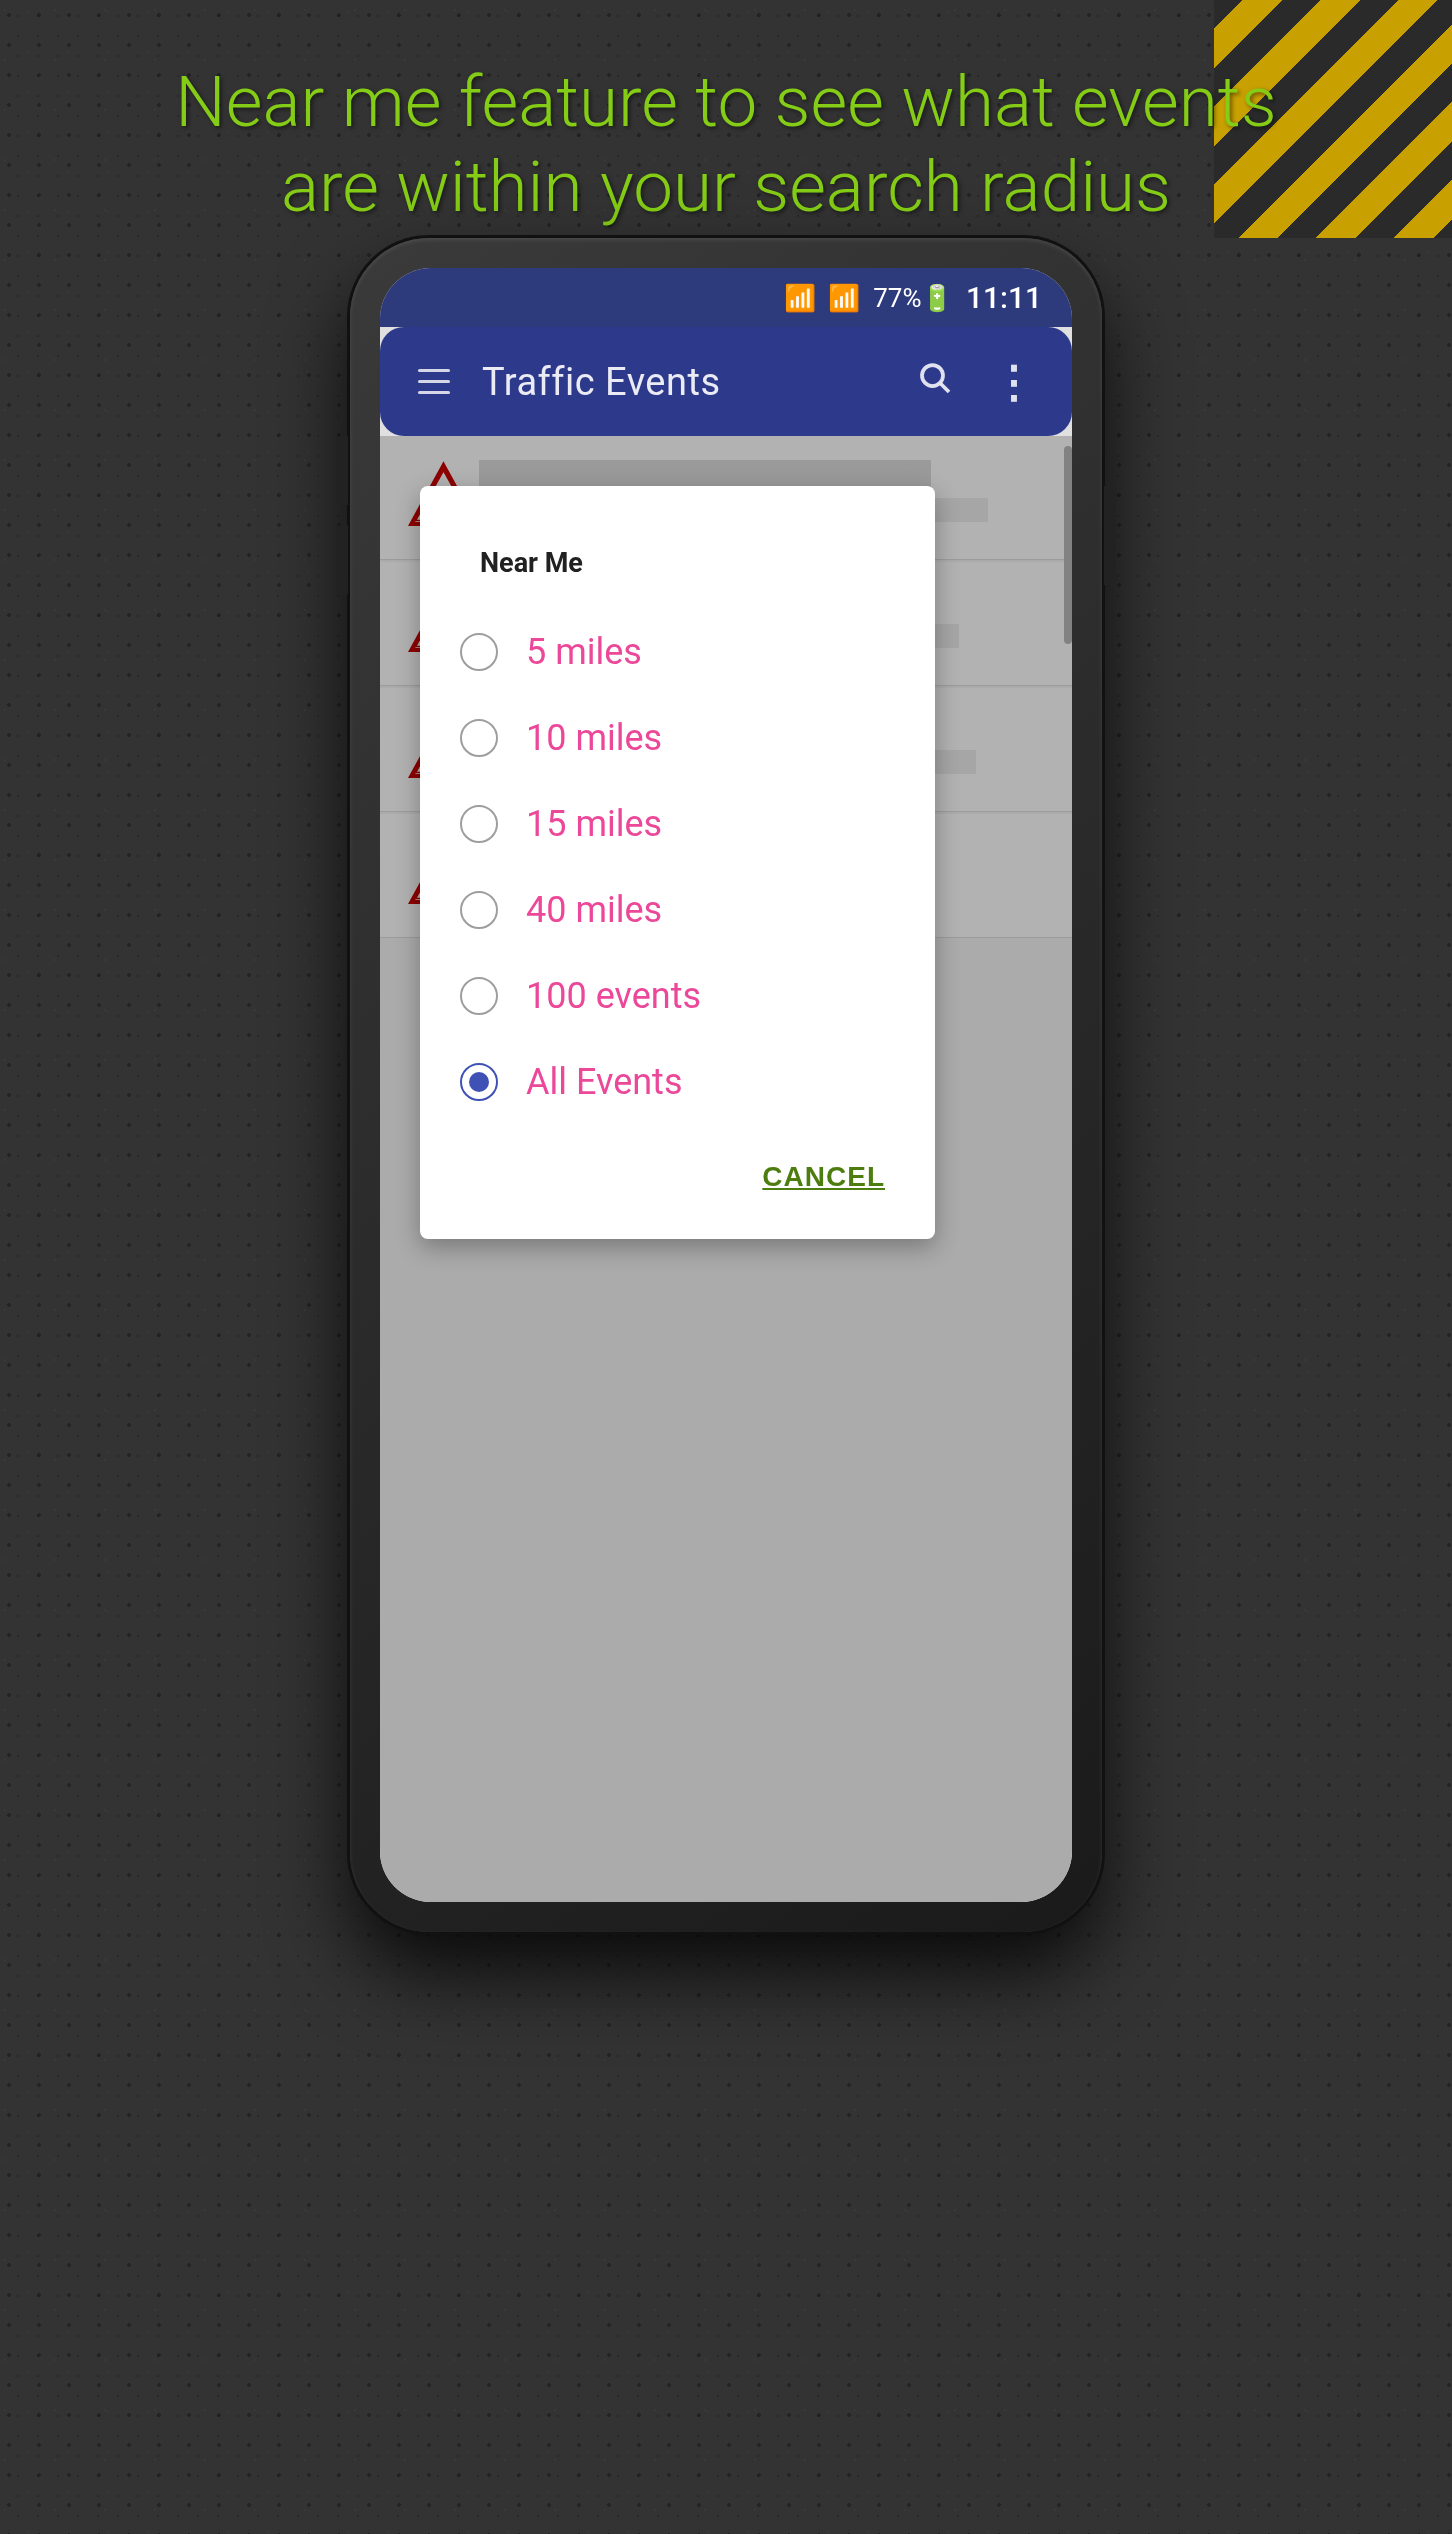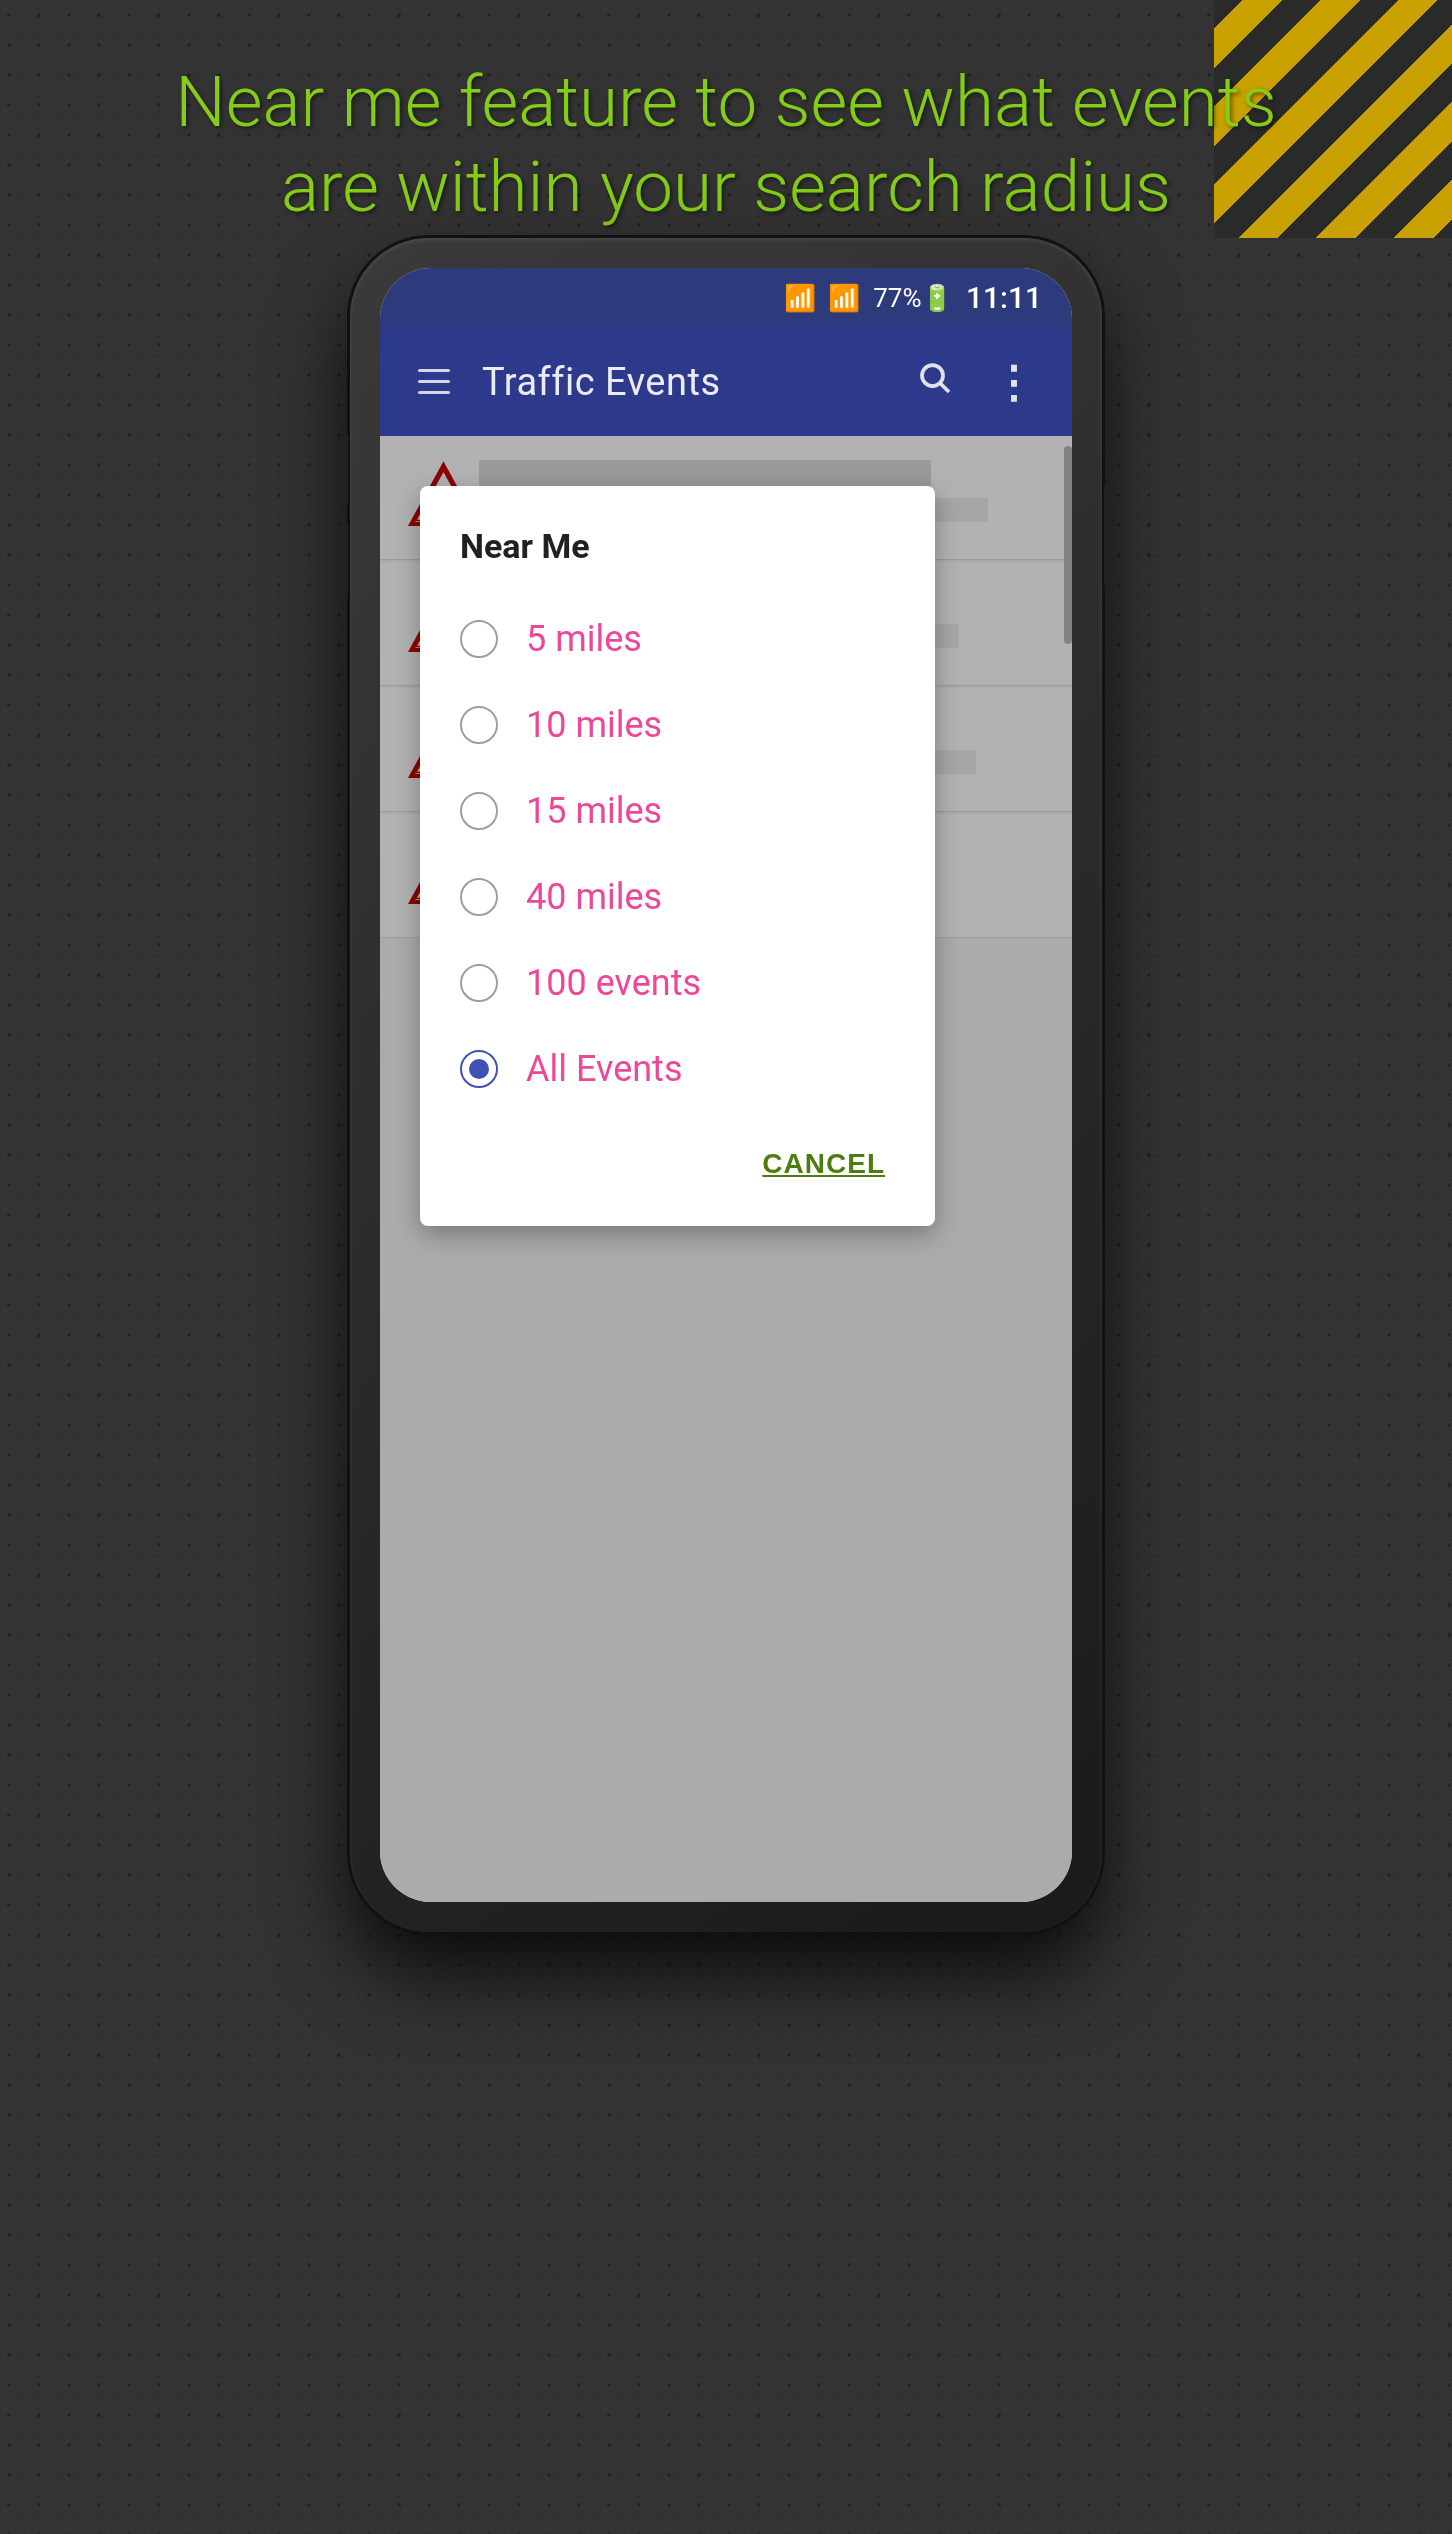--- a/index.html
+++ b/index.html
@@ -187,20 +187,21 @@
     }
 
     
     .app-toolbar {
       background: #2d3a8c;
       height: 109px;
       display: flex;
       align-items: center;
       padding: 0 30px;
       gap: 24px;
+      border-radius: 24px;
     }
 
     .toolbar-menu {
       color: rgba(255,255,255,0.8);
       font-size: 36px;
       cursor: pointer;
       display: flex;
       flex-direction: column;
       gap: 8px;
       padding: 8px;
@@ -294,24 +295,25 @@
       background: white;
       border-radius: 8px;
       padding: 40px 0 20px 0;
       width: 515px;
       box-shadow: 0 8px 24px rgba(0,0,0,0.3);
       max-height: 891px;
       overflow: hidden;
     }
 
     .dialog-title {
-      font-size: 34px;
+      font-size: 27px;
       font-weight: 700;
       color: #212121;
-      padding: 0 40px 30px 40px;
+      padding: 0 40px 30px 60px;
+      margin-top: 21px;
     }
 
     .radio-option {
       display: flex;
       align-items: center;
       padding: 22px 40px;
       cursor: pointer;
     }
 
     .radio-btn {

